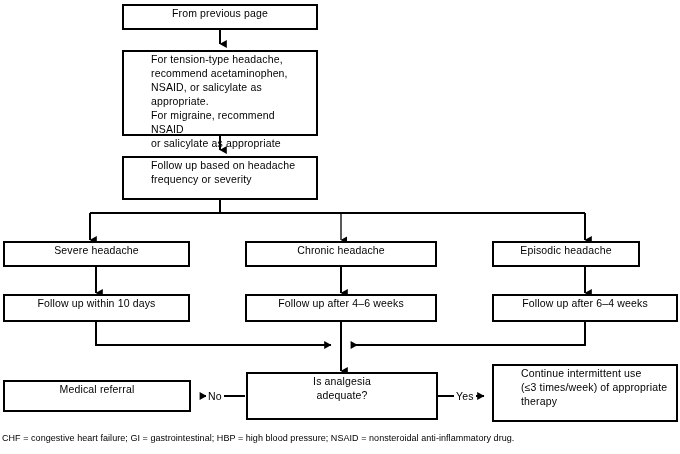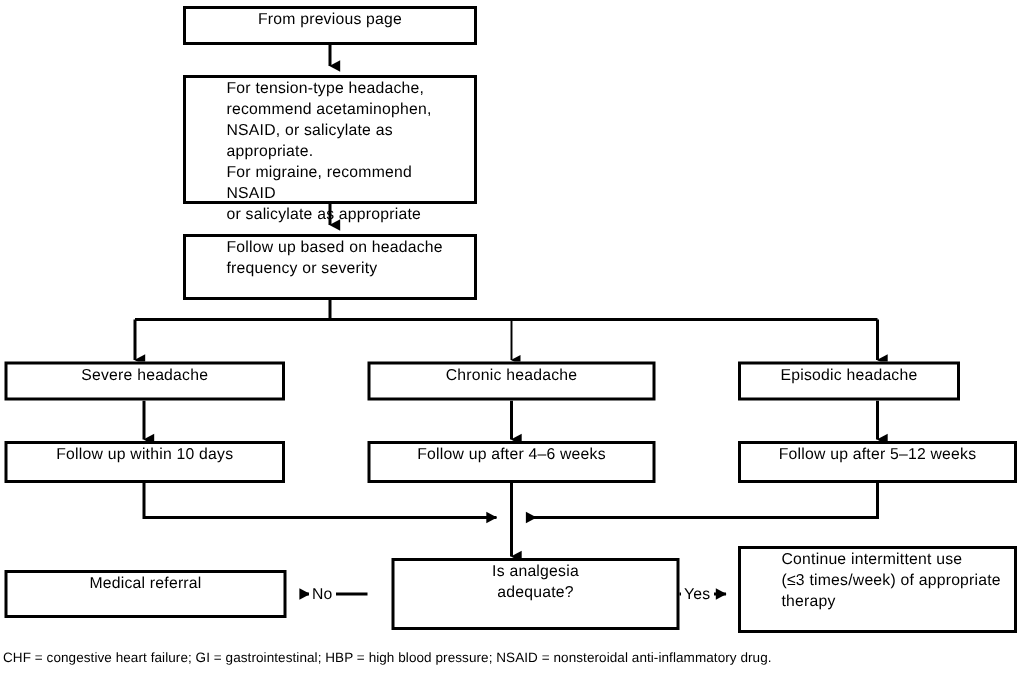--- a/index.html
+++ b/index.html
@@ -153,24 +153,24 @@
 
 <div class="node center-align" style="left:3px; top:294px; width:187px; height:28px;">
   <span class="node-text">Follow up within 10 days</span>
 </div>
 
 <div class="node center-align" style="left:245px; top:294px; width:192px; height:28px;">
   <span class="node-text">Follow up after 4–6 weeks</span>
 </div>
 
 <div class="node center-align" style="left:492px; top:294px; width:186px; height:28px;">
-  <span class="node-text">Follow up after 5–12 weeks</span>
+  <span class="node-text">Follow up after 6–4 weeks</span>
 </div>
 
-<div class="node center-align" style="left:261px; top:372px; width:192px; height:48px;">
+<div class="node center-align" style="left:246px; top:372px; width:192px; height:48px;">
   <span class="node-text">Is analgesia
 adequate?</span>
 </div>
 
 <div class="node center-align" style="left:3px; top:380px; width:188px; height:32px;">
   <span class="node-text">Medical referral</span>
 </div>
 
 <div class="node left-align" style="left:492px; top:364px; width:186px; height:58px;">
   <span class="node-text">Continue intermittent use

